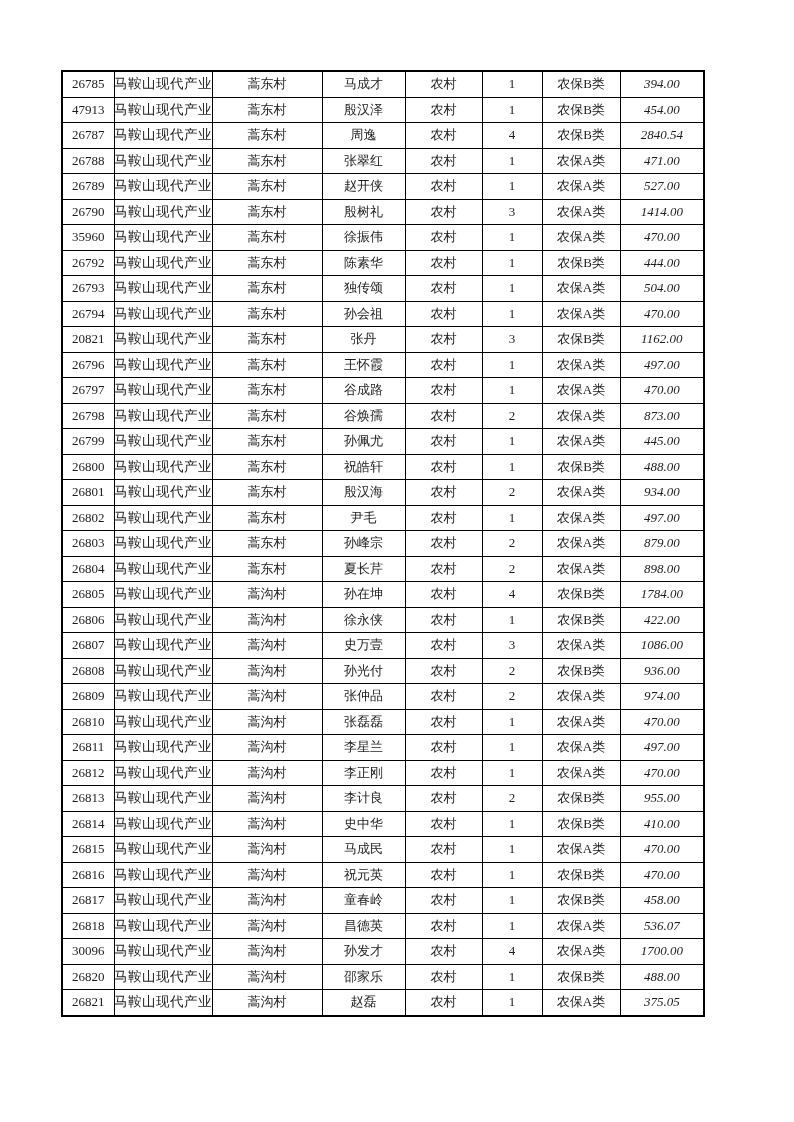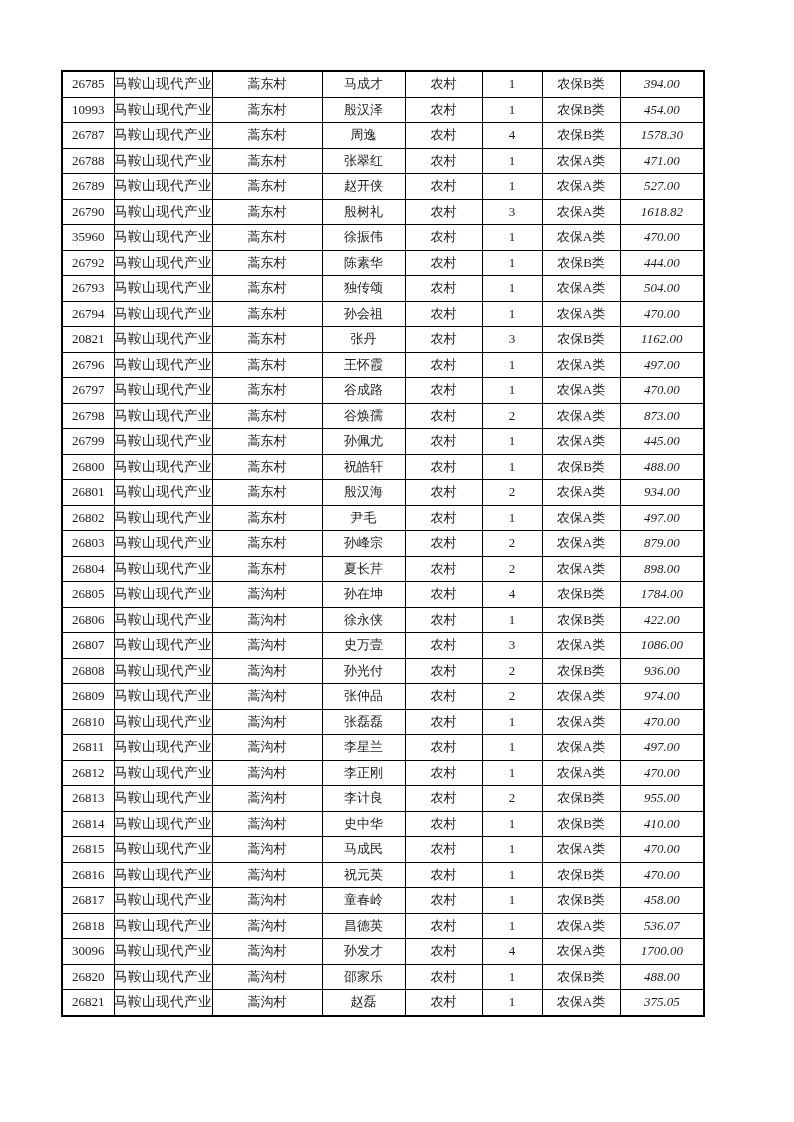--- a/index.html
+++ b/index.html
@@ -66,21 +66,21 @@
     </td>
     <td class="c-village">蒿东村</td>
     <td class="c-name">马成才</td>
     <td class="c-type">农村</td>
     <td class="c-count">1</td>
     <td class="c-insurance">农保B类</td>
     <td class="c-amount">394.00</td>
   </tr>
 
   <tr>
-    <td class="c-id">10993</td>
+    <td class="c-id">47913</td>
     <td class="c-company">
       <div class="clip">
         <span>宿州马鞍山现代产业园区</span>
       </div>
     </td>
     <td class="c-village">蒿东村</td>
     <td class="c-name">殷汉泽</td>
     <td class="c-type">农村</td>
     <td class="c-count">1</td>
     <td class="c-insurance">农保B类</td>
@@ -92,21 +92,21 @@
     <td class="c-company">
       <div class="clip">
         <span>宿州马鞍山现代产业园区</span>
       </div>
     </td>
     <td class="c-village">蒿东村</td>
     <td class="c-name">周逸</td>
     <td class="c-type">农村</td>
     <td class="c-count">4</td>
     <td class="c-insurance">农保B类</td>
-    <td class="c-amount">1578.30</td>
+    <td class="c-amount">2840.54</td>
   </tr>
 
   <tr>
     <td class="c-id">26788</td>
     <td class="c-company">
       <div class="clip">
         <span>宿州马鞍山现代产业园区</span>
       </div>
     </td>
     <td class="c-village">蒿东村</td>
@@ -137,21 +137,21 @@
     <td class="c-company">
       <div class="clip">
         <span>宿州马鞍山现代产业园区</span>
       </div>
     </td>
     <td class="c-village">蒿东村</td>
     <td class="c-name">殷树礼</td>
     <td class="c-type">农村</td>
     <td class="c-count">3</td>
     <td class="c-insurance">农保A类</td>
-    <td class="c-amount">1618.82</td>
+    <td class="c-amount">1414.00</td>
   </tr>
 
   <tr>
     <td class="c-id">35960</td>
     <td class="c-company">
       <div class="clip">
         <span>宿州马鞍山现代产业园区</span>
       </div>
     </td>
     <td class="c-village">蒿东村</td>

